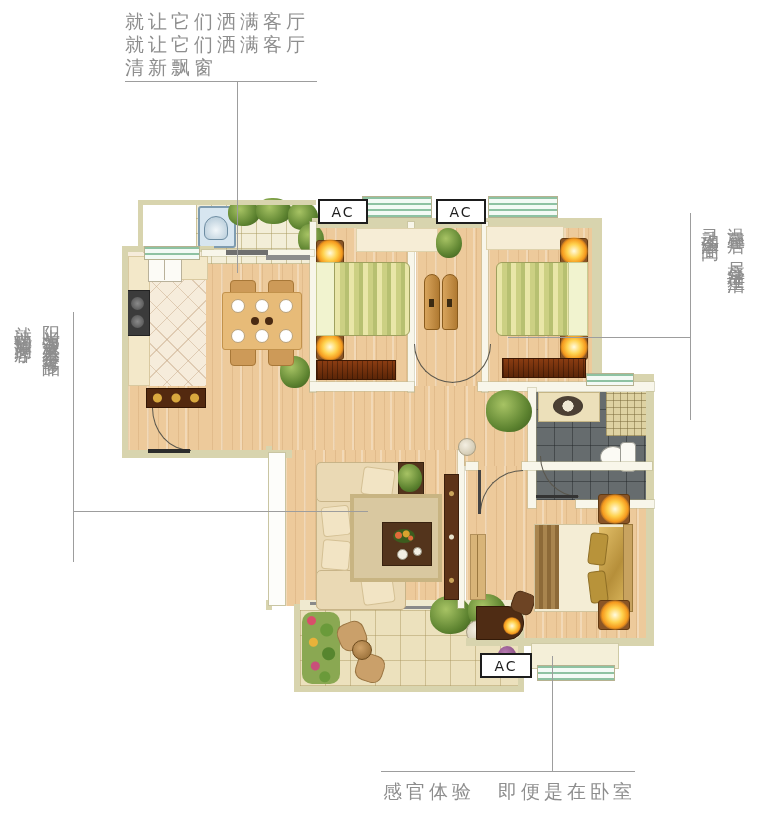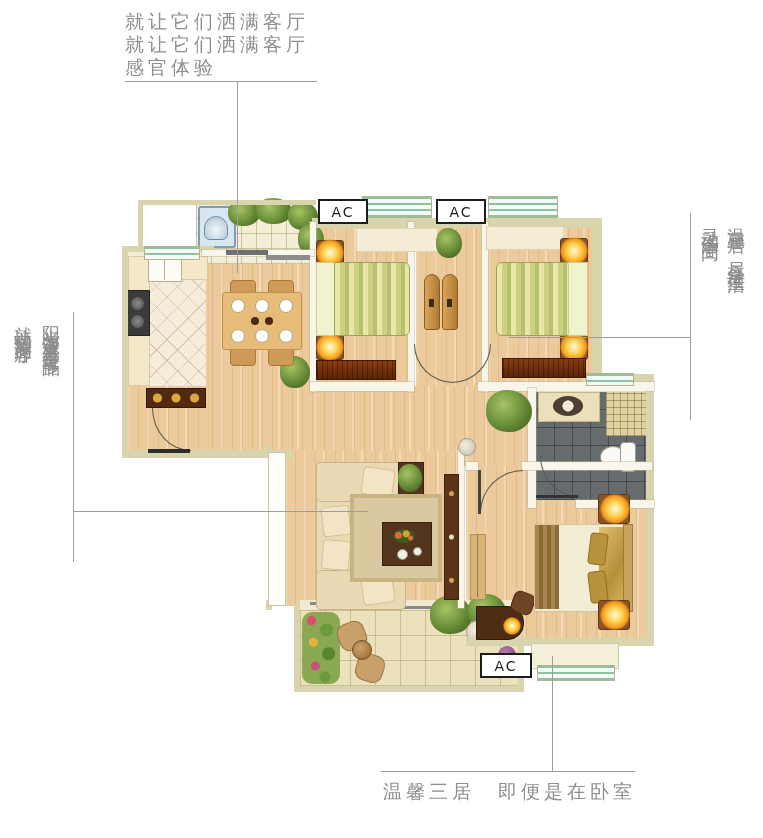--- a/index.html
+++ b/index.html
@@ -307,26 +307,26 @@
 
   <div class="abs leader" style="left:690px;top:213px;width:1px;height:207px;"></div>
   <div class="abs leader" style="left:508px;top:337px;width:182px;height:1px;"></div>
 
   <div class="abs leader" style="left:381px;top:771px;width:254px;height:1px;"></div>
   <div class="abs leader" style="left:552px;top:656px;width:1px;height:115px;"></div>
 
   <div class="abs anno" style="left:125px;top:10px;width:240px;">
     <div>就让它们洒满客厅</div>
     <div>就让它们洒满客厅</div>
-    <div>感官体验</div>
+    <div>清新飘窗</div>
   </div>
 
   <div class="abs vtext" style="left:41px;top:312px;height:270px;">阳光与浪漫从来不是奢侈品</div>
   <div class="abs vtext" style="left:13px;top:312px;height:200px;">就让它们洒满客厅</div>
 
   <div class="abs vtext" style="left:726px;top:214px;height:230px;">温馨三居　尽享舒适生活</div>
   <div class="abs vtext" style="left:700px;top:214px;height:140px;">灵动生活空间</div>
 
   <div class="abs anno" style="left:383px;top:778px;width:280px;line-height:26px;">
-    <div>温馨三居　即便是在卧室</div>
+    <div>感官体验　即便是在卧室</div>
   </div>
 
 </div>
 
 </body></html>

